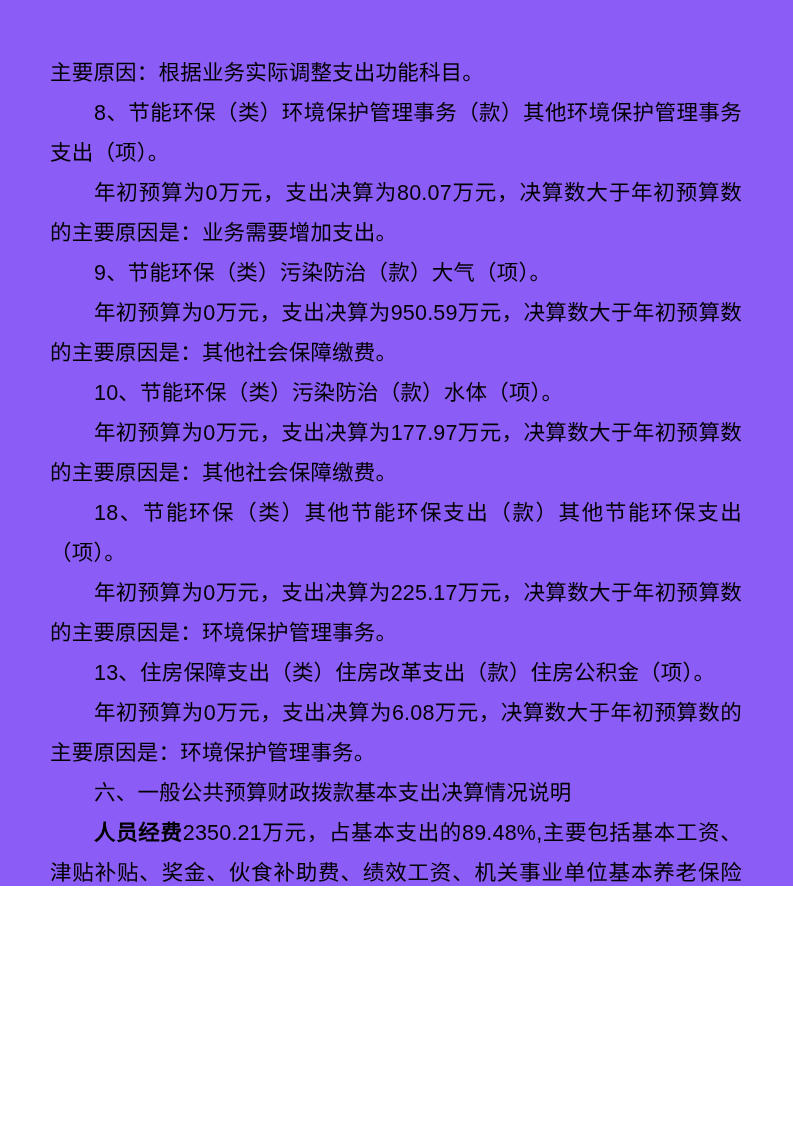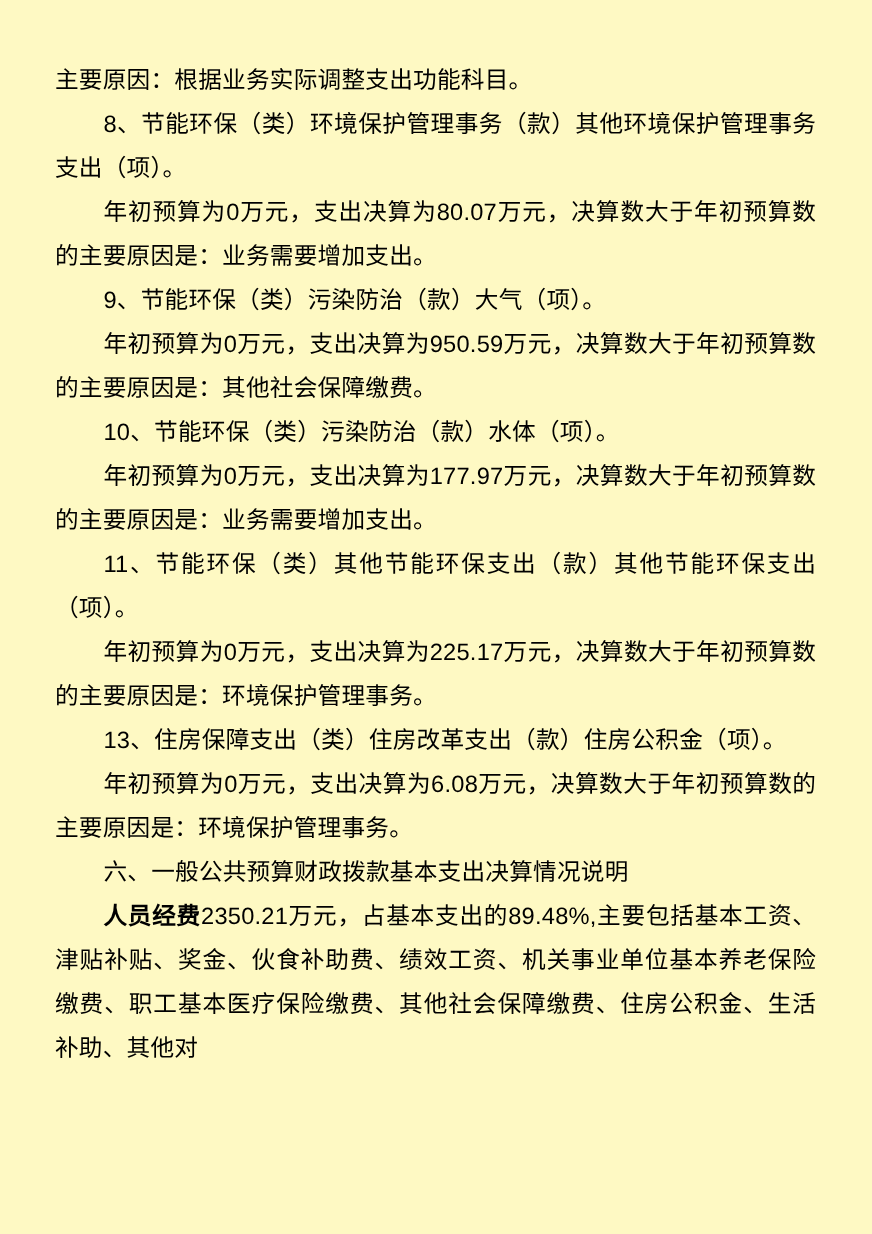--- a/index.html
+++ b/index.html
@@ -3,23 +3,23 @@
 <meta charset="utf-8">
 <style>
   html, body {
     margin: 0;
     padding: 0;
     background: #ffffff;
   }
   .page {
     position: relative;
     width: 793px;
-    height: 1122px;
+    height: 886px;
     margin: 0 auto;
-    background: #fef9c3;
+    background: #8b5cf6;
     box-sizing: border-box;
     padding: 53px 51px 0 50px;
     overflow: hidden;
     font-family: "Liberation Sans", "DejaVu Sans", sans-serif;
     color: #000000;
   }
   .page p {
     margin: 0;
     font-size: 21.5px;
     line-height: 40px;
@@ -35,20 +35,20 @@
 </head>
 <body>
 
 <div class="page">
   <p class="cont">主要原因：根据业务实际调整支出功能科目。</p>
   <p class="ind">8、节能环保（类）环境保护管理事务（款）其他环境保护管理事务支出（项）。</p>
   <p class="ind">年初预算为0万元，支出决算为80.07万元，决算数大于年初预算数的主要原因是：业务需要增加支出。</p>
   <p class="ind">9、节能环保（类）污染防治（款）大气（项）。</p>
   <p class="ind">年初预算为0万元，支出决算为950.59万元，决算数大于年初预算数的主要原因是：其他社会保障缴费。</p>
   <p class="ind">10、节能环保（类）污染防治（款）水体（项）。</p>
-  <p class="ind">年初预算为0万元，支出决算为177.97万元，决算数大于年初预算数的主要原因是：业务需要增加支出。</p>
-  <p class="ind">11、节能环保（类）其他节能环保支出（款）其他节能环保支出（项）。</p>
+  <p class="ind">年初预算为0万元，支出决算为177.97万元，决算数大于年初预算数的主要原因是：其他社会保障缴费。</p>
+  <p class="ind">18、节能环保（类）其他节能环保支出（款）其他节能环保支出（项）。</p>
   <p class="ind">年初预算为0万元，支出决算为225.17万元，决算数大于年初预算数的主要原因是：环境保护管理事务。</p>
   <p class="ind">13、住房保障支出（类）住房改革支出（款）住房公积金（项）。</p>
   <p class="ind">年初预算为0万元，支出决算为6.08万元，决算数大于年初预算数的主要原因是：环境保护管理事务。</p>
   <p class="ind">六、一般公共预算财政拨款基本支出决算情况说明</p>
   <p class="ind"><span class="lead-bold">人员经费</span><span>2350.21万元，占基本支出的89.48%,主要包括基本工资、津贴补贴、奖金、伙食补助费、绩效工资、机关事业单位基本养老保险缴费、职工基本医疗保险缴费、其他社会保障缴费、住房公积金、生活补助、其他对</span></p>
 </div>
 
 </body></html>

